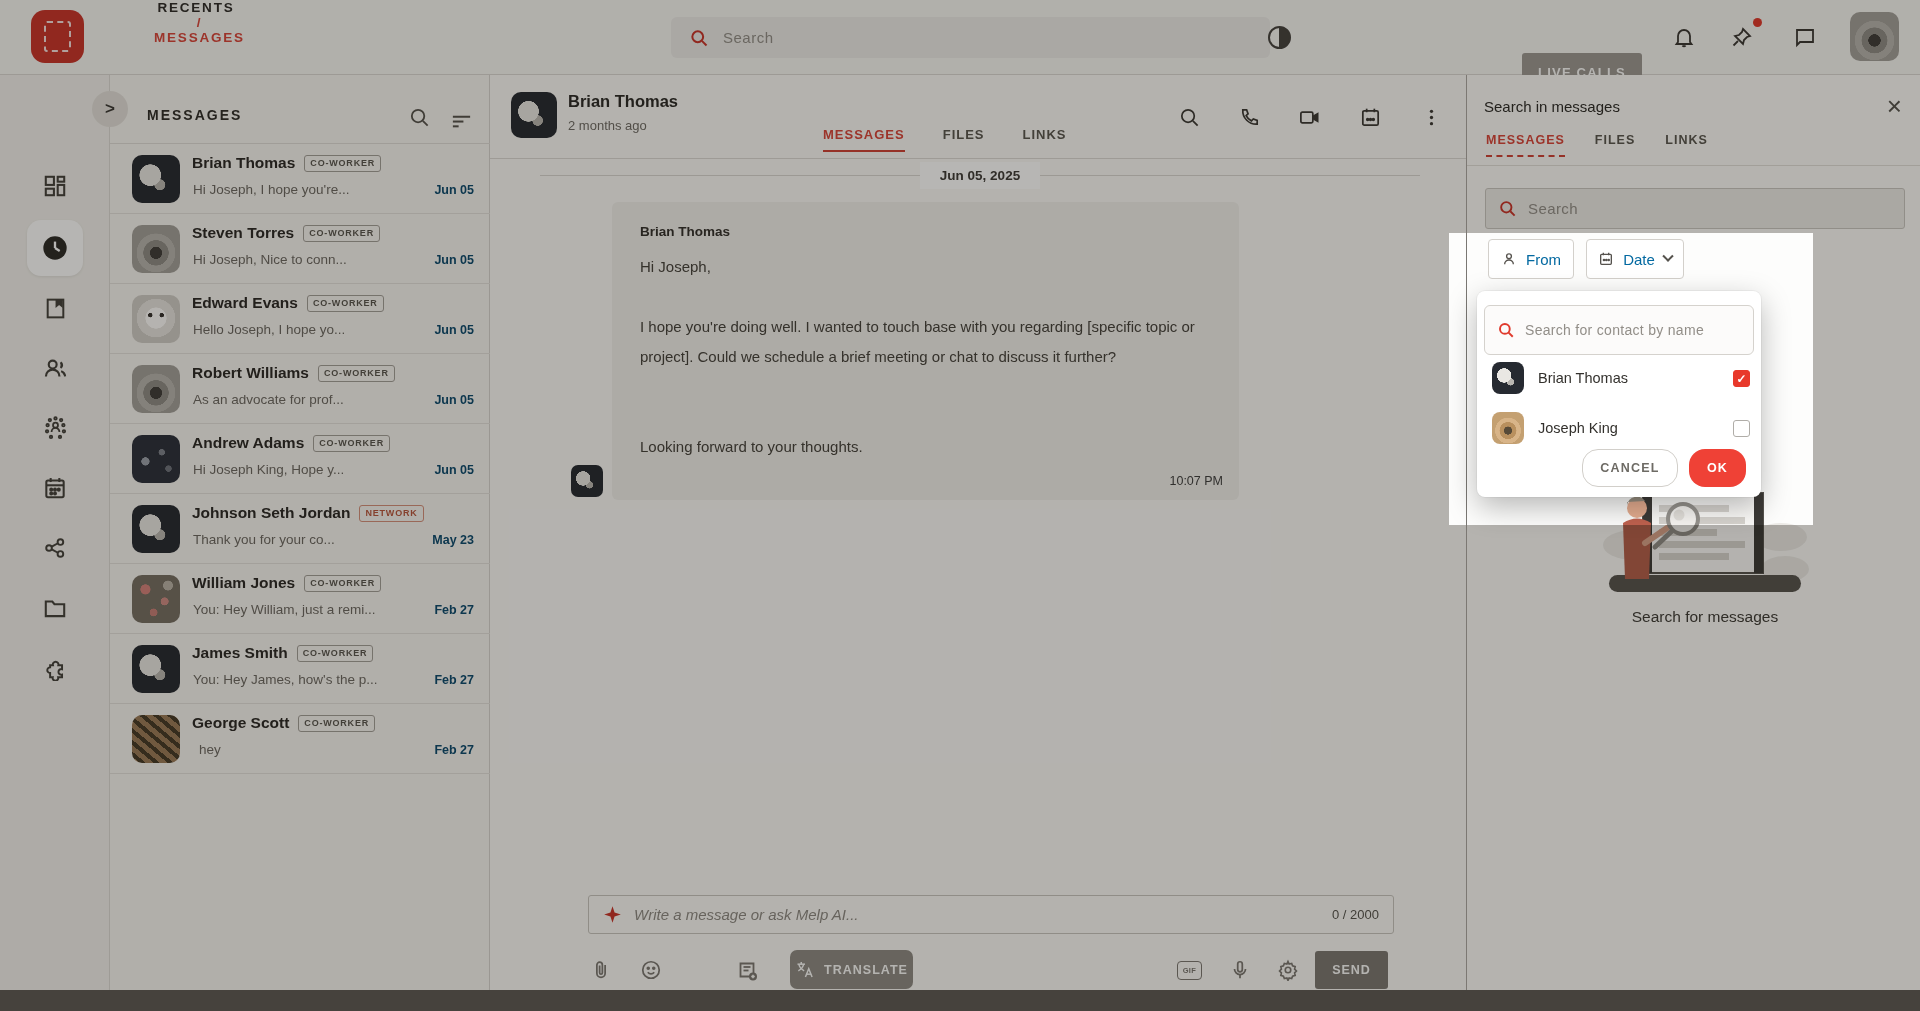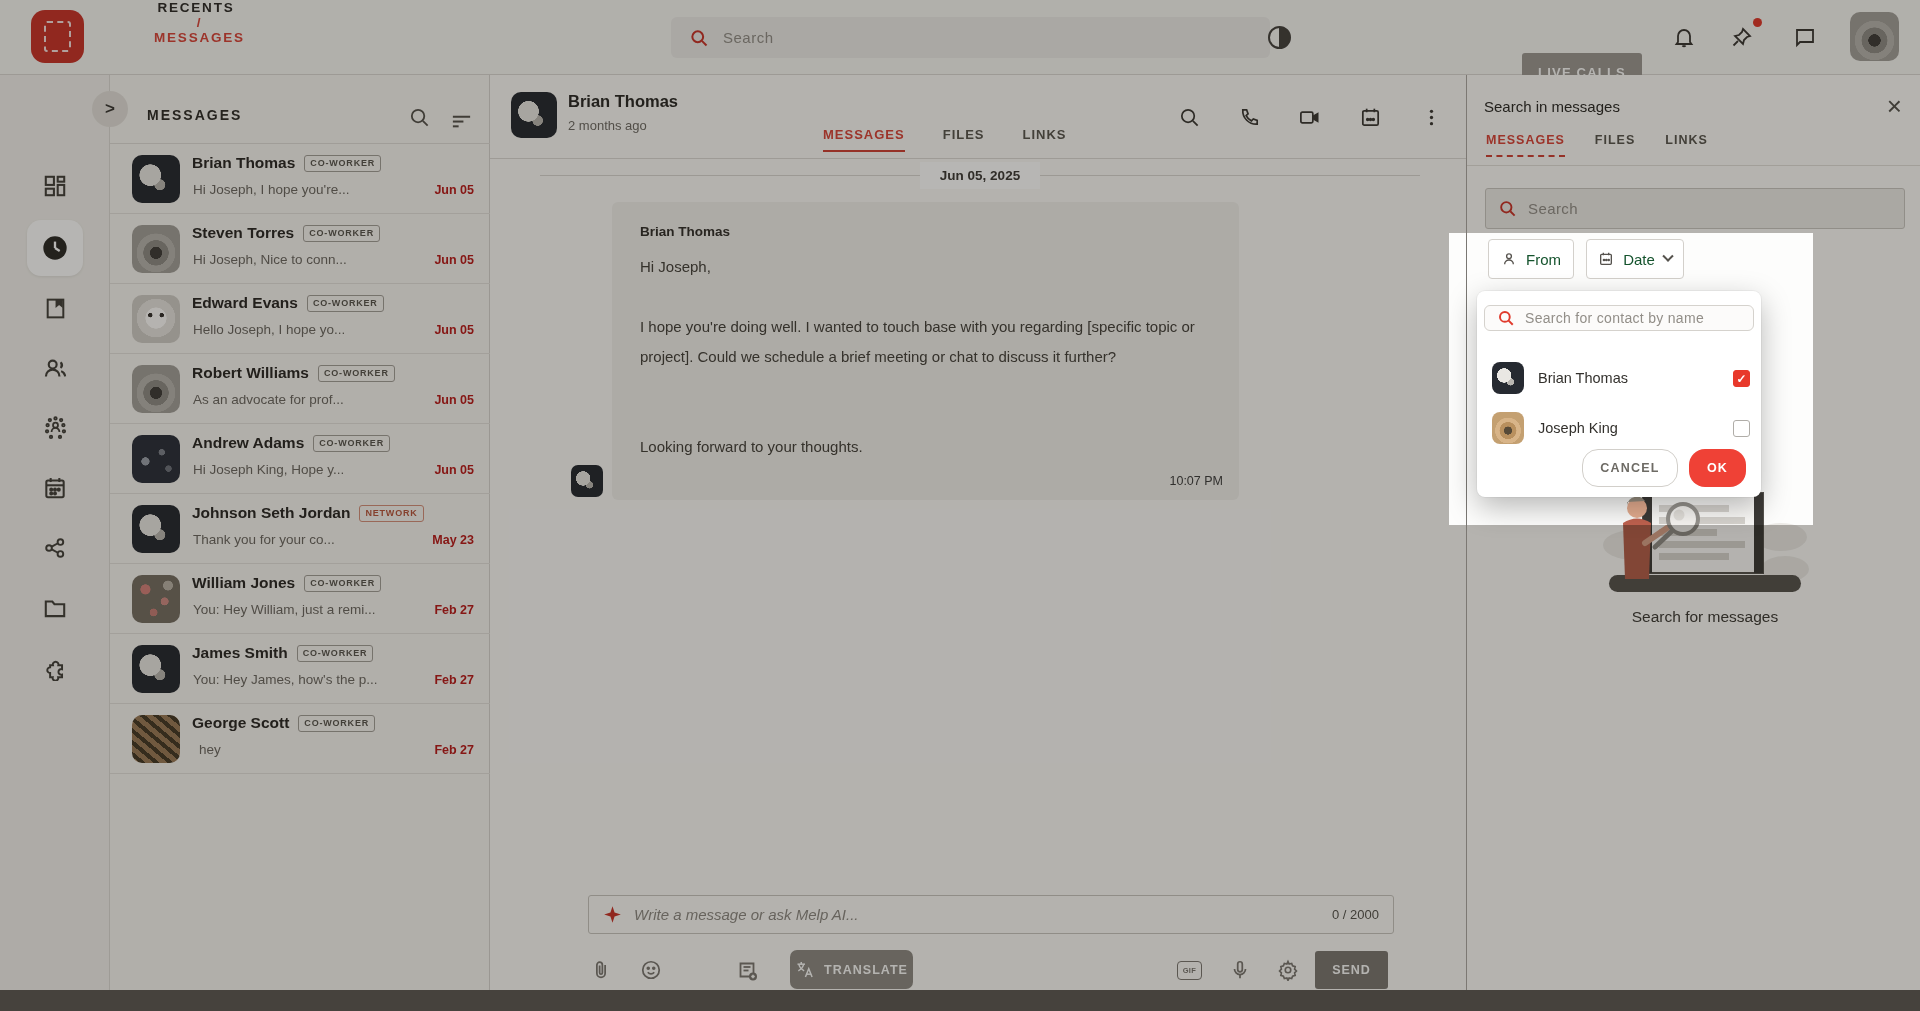--- a/index.html
+++ b/index.html
@@ -64,21 +64,21 @@
   .mpanel-head-ic { top:31px; width:24px; height:24px; cursor:pointer; }
   .mpanel-sep { left:0; top:68px; width:380px; height:1px; background:#dfdcd7; }
   .mlist { left:0; top:69px; width:380px; }
   .mrow { position:relative; width:380px; height:70px; border-bottom:1px solid #e3e0dc; cursor:pointer; }
   .mrow .avatar { position:absolute; left:22px; top:11px; width:48px; height:48px; }
   .mrow .nline { position:absolute; left:82px; top:10px; display:flex; align-items:center; gap:9px; white-space:nowrap; }
   .mrow .mname { font-size:15.5px; font-weight:600; color:#2b2926; }
   .badge { font-size:9px; font-weight:600; letter-spacing:.8px; color:#59564f; border:1px solid #a39f99; border-radius:3px; padding:2.5px 5px; }
   .badge[data-badge="NETWORK"] { color:#b8573e; border-color:#d4907c; }
   .mrow .mpreview { position:absolute; left:83px; top:38px; font-size:13.5px; color:#6c6862; white-space:nowrap; max-width:215px; overflow:hidden; }
-  .mrow .mdate { position:absolute; right:16px; top:39px; font-size:12.5px; font-weight:600; color:#b91c1c; }
+  .mrow .mdate { position:absolute; right:16px; top:39px; font-size:12.5px; font-weight:600; color:#0c4a6e; }
 
   
   .chat { left:490px; top:75px; width:976px; height:915px; background:#fbfaf7; }
   .chead { left:0; top:0; width:976px; height:84px; border-bottom:1px solid #dbd8d4; }
   .chead .avatar { left:21px; top:17px; width:46px; height:46px; }
   .cname { left:78px; top:17px; font-size:16.5px; font-weight:600; color:#2c2a27; }
   .cago { left:78px; top:43px; font-size:13px; color:#6f6b65; }
   .ctabs { left:333px; top:52px; display:flex; gap:38px; }
   .tab { font-size:13px; font-weight:bold; letter-spacing:1px; color:#59564f; padding-bottom:8px; cursor:pointer; }
   .tab.active { color:#d8453a; border-bottom:2px solid #cf4135; }
@@ -113,28 +113,28 @@
   .sp-sep { left:0; top:90px; width:454px; height:1px; background:#e1ded9; }
   .sp-search { left:18px; top:113px; width:420px; height:41px; background:#edebe7; border:1px solid #c9c6c1; border-radius:3px; display:flex; align-items:center; padding:0 12px; gap:11px; }
   .sp-search input { flex:1; font-size:15px; letter-spacing:.4px; color:#5d5a54; }
   .empty-caption { left:1585px; top:608px; width:240px; text-align:center; font-size:15.5px; color:#3e3b36; }
 
   
   .dim { left:0; top:0; width:1920px; height:1011px; background:rgba(15,12,8,.30); z-index:40; pointer-events:none; }
   .spotlight { left:1449px; top:233px; width:364px; height:292px; background:#fdfdfc; z-index:45; overflow:hidden; }
   .spotlight-divline { position:absolute; left:17px; top:0; width:1px; height:292px; background:#7a7773; }
   .filter-btn { position:absolute; top:6px; height:40px; border:1px solid #d3d0cb; border-radius:4px; background:#fff;
-    display:flex; align-items:center; justify-content:center; gap:9px; font-size:15px; color:#14532d; cursor:pointer; }
+    display:flex; align-items:center; justify-content:center; gap:9px; font-size:15px; color:#0369a1; cursor:pointer; }
   .from-btn { left:39px; width:86px; }
   .date-btn { left:137px; width:98px; }
   .chev-down { width:8px; height:8px; border-right:2px solid #55524d; border-bottom:2px solid #55524d; transform:rotate(45deg) translate(-2px,-2px); }
 
   .popup { left:1477px; top:291px; width:284px; height:206px; background:#ffffff; border-radius:8px; z-index:50;
     box-shadow:0 10px 30px rgba(0,0,0,.28), 0 0 0 1px rgba(0,0,0,.04); }
-  .pp-search { left:7px; top:14px; width:270px; height:26px; border:1px solid #d5d2cd; border-radius:6px; background:#fcfbfa;
+  .pp-search { left:7px; top:14px; width:270px; height:50px; border:1px solid #d5d2cd; border-radius:6px; background:#fcfbfa;
     display:flex; align-items:center; padding:0 12px; gap:10px; }
   .pp-search input { flex:1; font-size:14px; letter-spacing:.3px; color:#5d5a54; }
   .pp-row-avatar { width:32px; height:32px; border-radius:8px; }
   .pp-name { font-size:14.5px; color:#33312d; }
   .checkbox { position:absolute; width:17px; height:17px; border-radius:3px; border:1.5px solid #b0ada8; background:#fff; cursor:pointer; }
   .checkbox[data-checked="true"] { background:#e8392b; border-color:#e8392b; }
   .checkbox[data-checked="true"]::after { content:"✓"; position:absolute; left:2.5px; top:0.5px; color:#fff; font-size:12px; font-weight:bold; }
   .pp-btn { position:absolute; top:158px; height:38px; border-radius:16px; display:flex; align-items:center; justify-content:center;
     font-size:12.5px; font-weight:bold; letter-spacing:1.2px; cursor:pointer; }
   .cancel-btn { left:105px; width:96px; border:1px solid #d2cfca; color:#6e6b65; background:#fff; }

